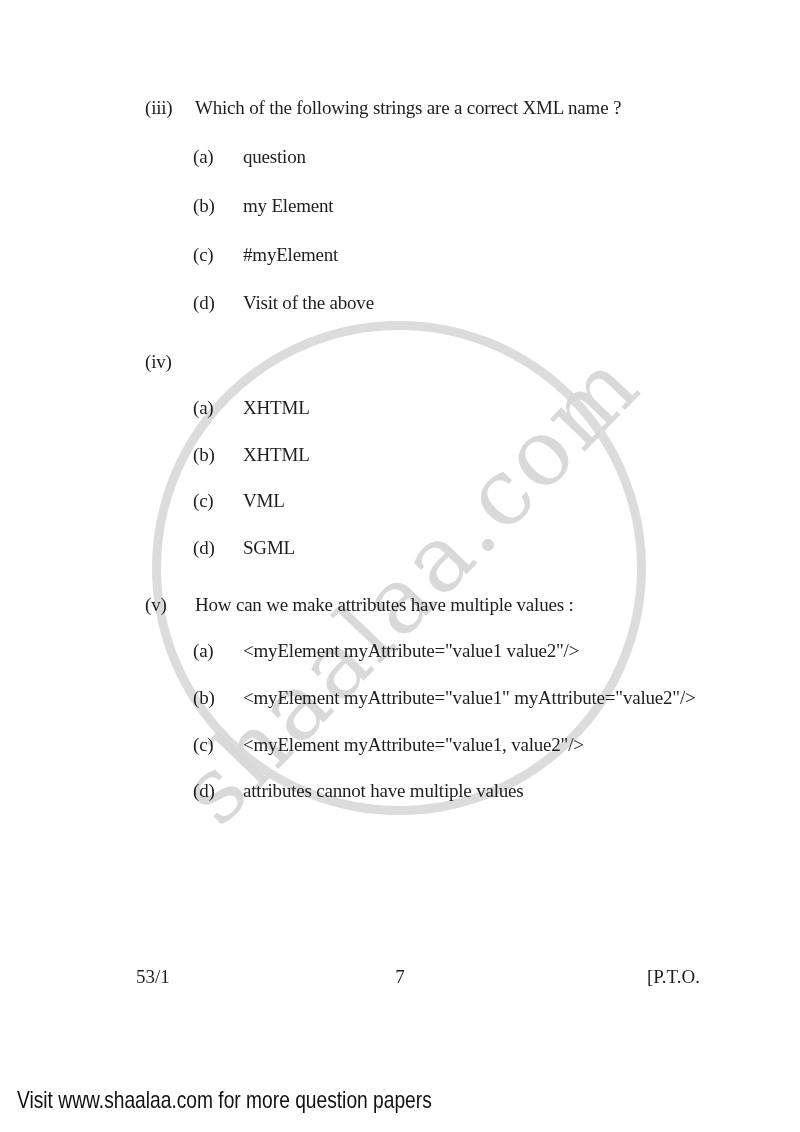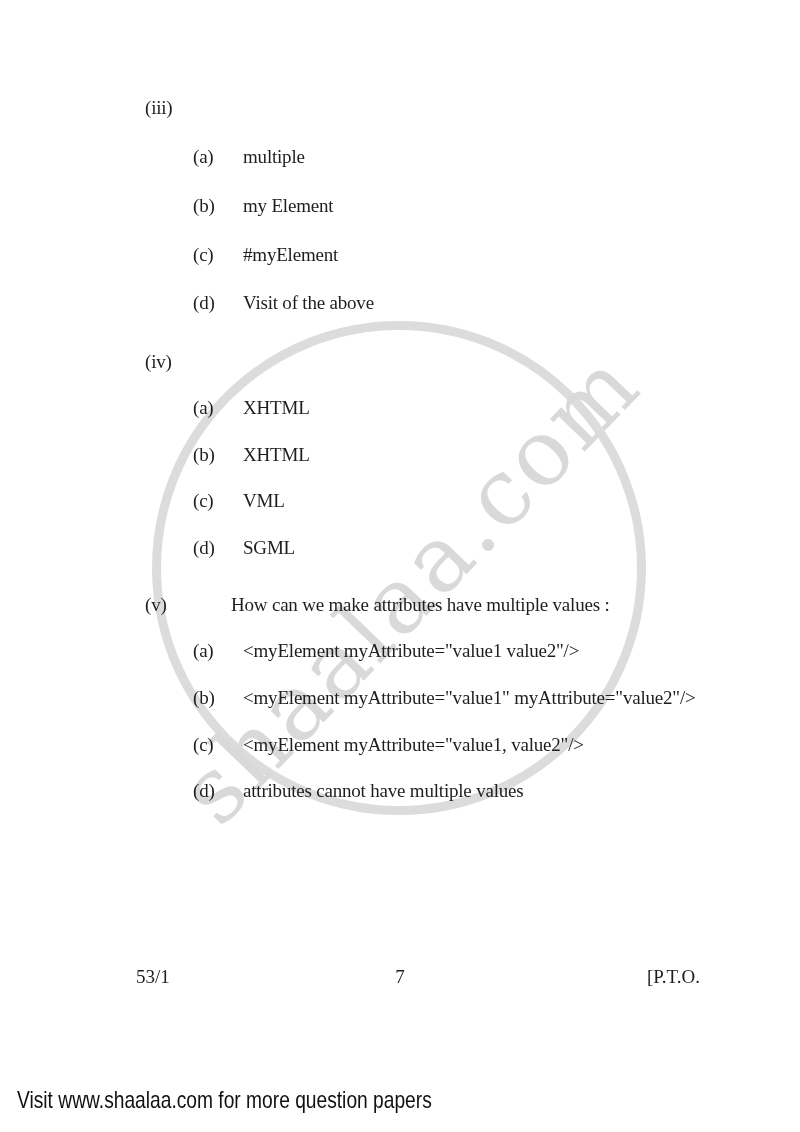--- a/index.html
+++ b/index.html
@@ -33,21 +33,21 @@
   
   .row{
     position:absolute;
     display:flex;
     font-size:19px;
     letter-spacing:-0.2px;
     white-space:pre;
     z-index:1;
     line-height:24px;
   }
-  .qrow{left:145px;gap:36px;}
+  .qrow{left:145px;}
   .qnum{display:inline-block;width:50px;flex:0 0 50px;}
   .orow{left:193px;}
   .olabel{display:inline-block;width:50px;flex:0 0 50px;}
   
   .footer-left{position:absolute;left:95px;top:966px;font-size:19px;z-index:1;margin-left:41px;}
   .footer-page{position:absolute;left:0;top:966px;width:800px;text-align:center;font-size:19px;z-index:1;}
   .footer-right{position:absolute;right:100px;top:966px;font-size:19px;z-index:1;text-align:right;}
   
   .site-footer{
     position:absolute;left:17px;top:1086px;
@@ -63,24 +63,25 @@
 </head>
 <body>
 
 <div class="page">
 
   <div class="wm-ring"></div>
   <div class="wm-text">shaalaa.com</div>
 
   <div class="row qrow" style="top:96px">
     <span class="qnum">(iii)</span>
+    <span class="qtext">Which of the following strings are a correct XML name ?</span>
   </div>
   <div class="row orow" style="top:145px">
     <span class="olabel">(a)</span>
-    <span class="otext">multiple</span>
+    <span class="otext">question</span>
   </div>
   <div class="row orow" style="top:194px">
     <span class="olabel">(b)</span>
     <span class="otext">my Element</span>
   </div>
   <div class="row orow" style="top:243px">
     <span class="olabel">(c)</span>
     <span class="otext">#myElement</span>
   </div>
   <div class="row orow" style="top:291px">

